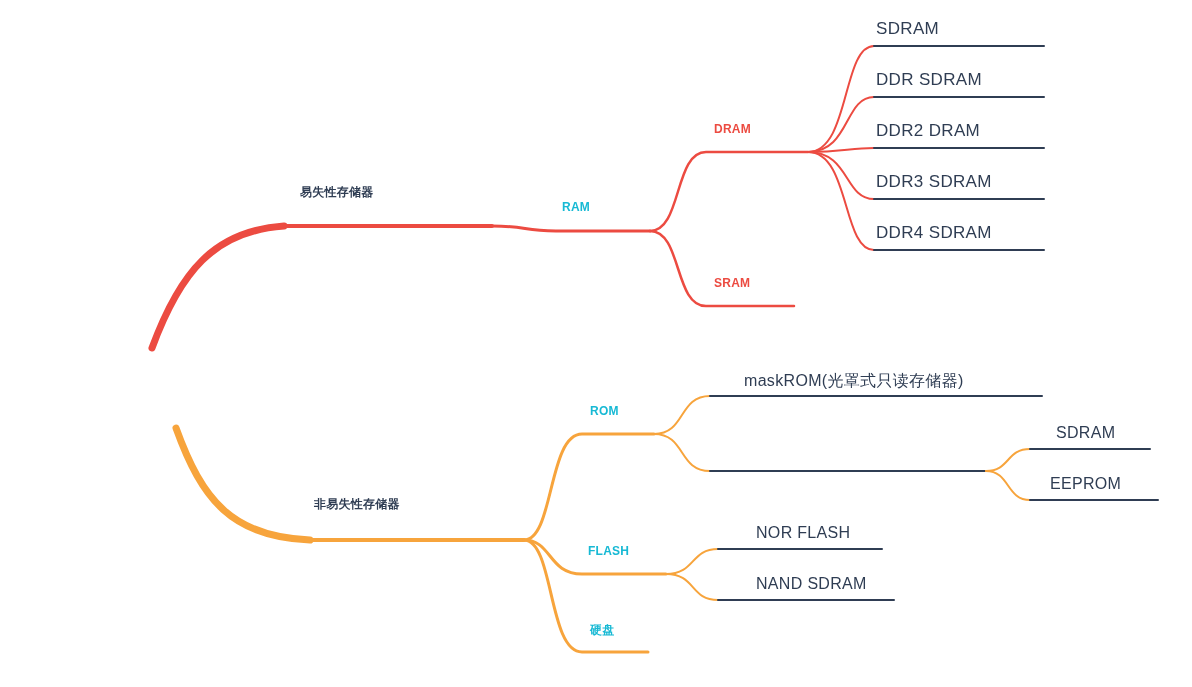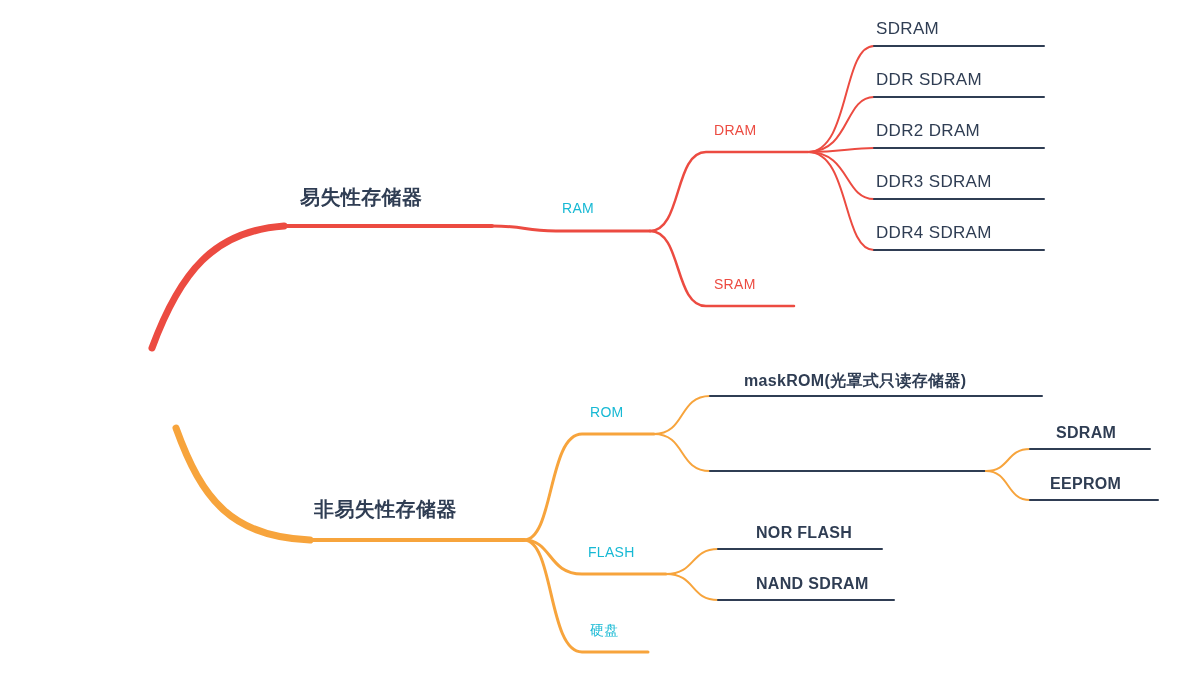--- a/index.html
+++ b/index.html
@@ -13,26 +13,26 @@
     overflow: hidden;
   }
   .stage svg { position:absolute; left:0; top:0; }
   .node {
     position:absolute;
     white-space:nowrap;
     letter-spacing:0.02em;
     cursor:default;
   }
   .root-label  { font-size:32px; font-weight:700; color:var(--navy,#2F3D53); }
-  .branch-label{ font-size:20px; font-weight:600; color:var(--navy,#2F3D53); }
-  .key-label   { font-size:14px; font-weight:400; }
+  .branch-label{ font-size:12px; font-weight:600; color:var(--navy,#2F3D53); }
+  .key-label   { font-size:12px; font-weight:700; }
   .cyan { color: var(--cyan,#17B9D4); }
   .redt { color: var(--red,#EC4B41); }
   .leaf    { font-size:17px; color:var(--navy,#2F3D53); }
-  .leaf-sm { font-size:16px; color:var(--navy,#2F3D53);font-weight:bold; }
+  .leaf-sm { font-size:16px; color:var(--navy,#2F3D53); }
   path { fill:none; stroke-linecap:round; stroke-linejoin:round; }
   .e-red    { stroke: var(--red,#EC4B41); }
   .e-orange { stroke: var(--orange,#F7A43C); }
   .e-navy   { stroke: var(--navy,#2F3D53); }
   .w7 { stroke-width:7; } .w4 { stroke-width:4; } .w3 { stroke-width:3; }
   .w25 { stroke-width:2.5; } .w2 { stroke-width:2; }
 </style>
 </head>
 <body>
 

